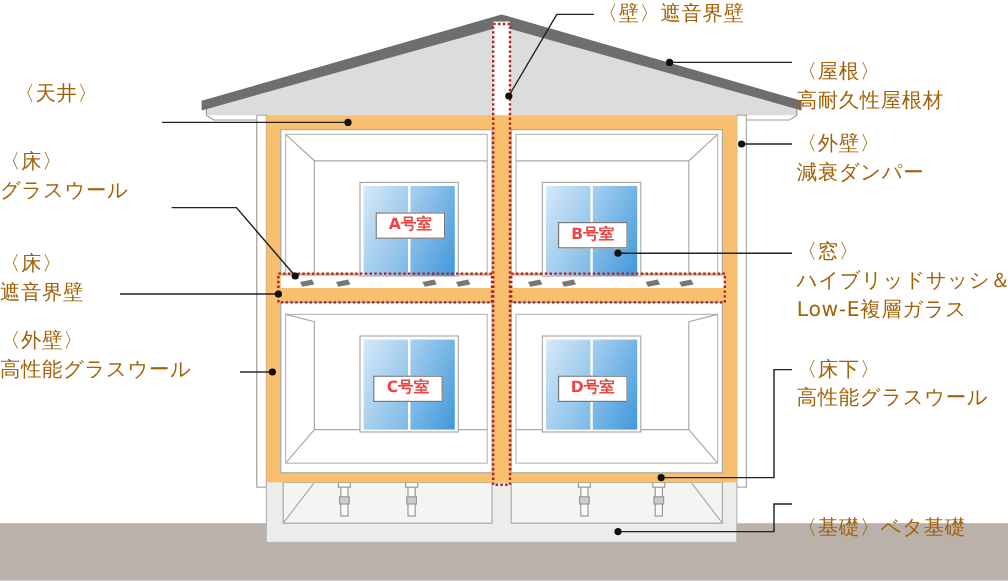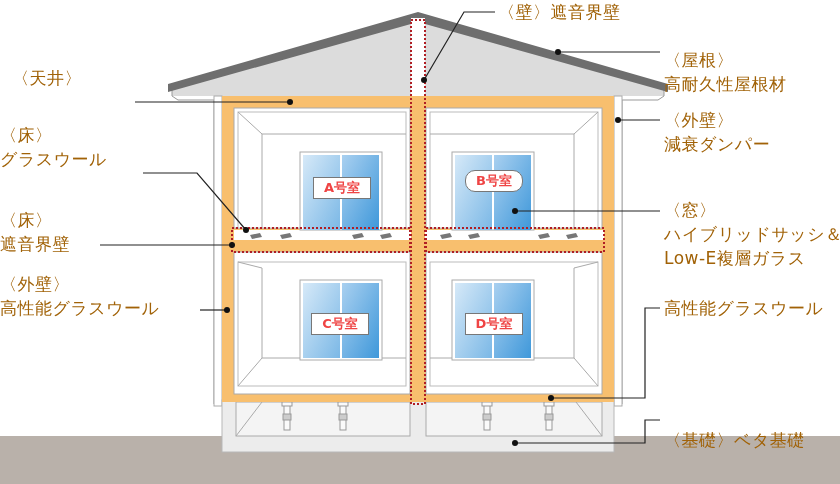--- a/index.html
+++ b/index.html
@@ -145,21 +145,21 @@
     <circle cx="246" cy="230" r="3"></circle>
     <circle cx="515" cy="211" r="3"></circle>
     <circle cx="232" cy="245" r="3"></circle>
     <circle cx="227" cy="310" r="3"></circle>
     <circle cx="551" cy="398" r="3"></circle>
     <circle cx="515" cy="443" r="3"></circle>
   </g>
 </svg>
 
 <div class="room-tag" style="left:313px;top:177px;">A号室</div>
-<div class="room-tag" style="left:465px;top:170px;border-radius:10px;">B号室</div>
+<div class="room-tag" style="left:465px;top:185px;">B号室</div>
 <div class="room-tag" style="left:311px;top:313px;">C号室</div>
 <div class="room-tag" style="left:465px;top:313px;">D号室</div>
 
 <div class="lbl" style="left:498px;top:0px;">
   <span>〈壁〉</span><span>遮音界壁</span>
 </div>
 
 <div class="lbl" style="left:664px;top:48px;">
   <div>〈屋根〉</div>
   <div>高耐久性屋根材</div>
@@ -189,18 +189,19 @@
   <div>〈床〉</div>
   <div>遮音界壁</div>
 </div>
 
 <div class="lbl" style="left:0px;top:272px;">
   <div>〈外壁〉</div>
   <div>高性能グラスウール</div>
 </div>
 
 <div class="lbl" style="left:664px;top:296px;">
+  <div>〈床下〉</div>
   <div>高性能グラスウール</div>
 </div>
 
 <div class="lbl" style="left:664px;top:428px;">
   <span>〈基礎〉</span><span>ベタ基礎</span>
 </div>
 
 </body></html>

